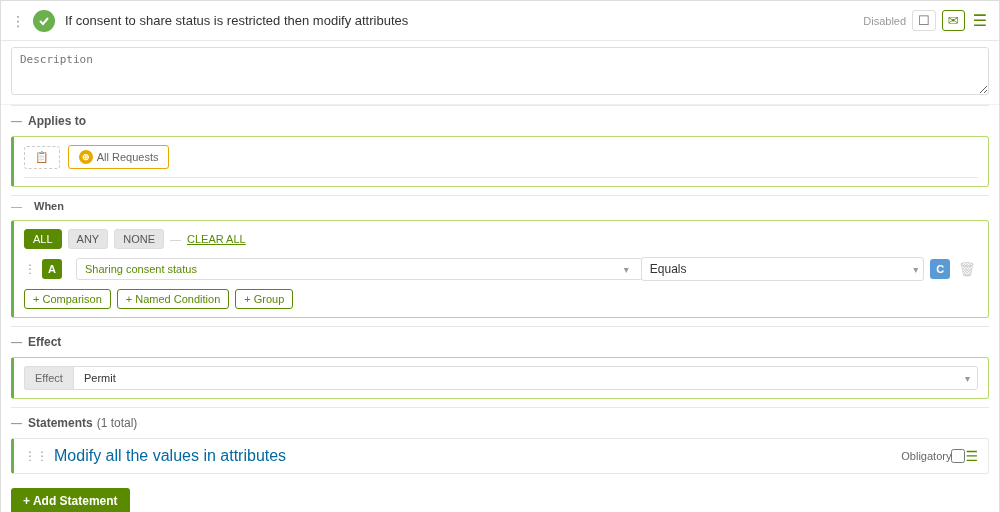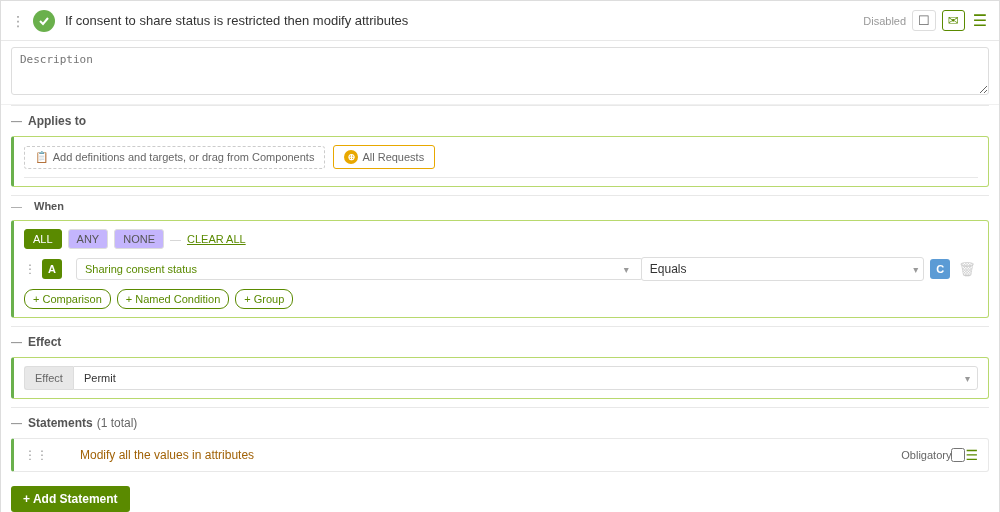--- a/index.html
+++ b/index.html
@@ -180,21 +180,21 @@
       gap: 6px;
       margin-bottom: 8px;
     }
     .when-label {
       font-size: 11px;
       color: #555;
       font-weight: bold;
     }
     .toggle-btn {
       border: 1px solid #ddd;
-      background: #c4b5fd;
+      background: #e5e5e5;
       padding: 3px 8px;
       font-size: 11px;
       cursor: pointer;
       border-radius: 3px;
       color: #555;
     }
     .toggle-btn.active {
       background: #5a8a00;
       color: #fff;
       border-color: #5a8a00;
@@ -317,21 +317,21 @@
     
     .add-btns-row {
       display: flex;
       gap: 6px;
       margin-top: 4px;
     }
     .add-small-btn {
       background: none;
       border: 1px solid #5a8a00;
       color: #5a8a00;
-      border-radius: 9px;
+      border-radius: 3px;
       padding: 3px 8px;
       font-size: 11px;
       cursor: pointer;
     }
     
     .effect-section {
       padding: 4px 10px 8px 10px;
     }
     .effect-inner {
       border: 1px solid #b8d96e;
@@ -393,23 +393,22 @@
       background: #fff;
     }
     .stmt-drag {
       color: #999;
       font-size: 12px;
       cursor: grab;
       margin-right: 6px;
     }
     .stmt-text {
       flex: 1;
-      font-size: 12px;
-      color: #a16207;
-      margin-left: 26px;
+      font-size: 16px;
+      color: #0369a1;
     }
     .stmt-actions {
       display: flex;
       align-items: center;
     }
     .obligatory-label {
       font-size: 11px;
       color: #666;
     }
     .checkbox-sm {
@@ -482,21 +481,20 @@
 
   <div class="section-header">
     <span class="section-toggle">—</span>
     <span>Applies to</span>
   </div>
   <div class="applies-section">
     <div class="applies-inner">
       <div class="add-definitions-row">
         <button class="add-def-btn">
           <span>📋</span>
-          <span>Add definitions and targets, or drag from Components</span>
         </button>
         <button class="all-requests-btn">
           <span class="orange-circle">⊕</span>
           <span>All Requests</span>
         </button>
       </div>
     </div>
   </div>
 
   <hr class="separator-line">

